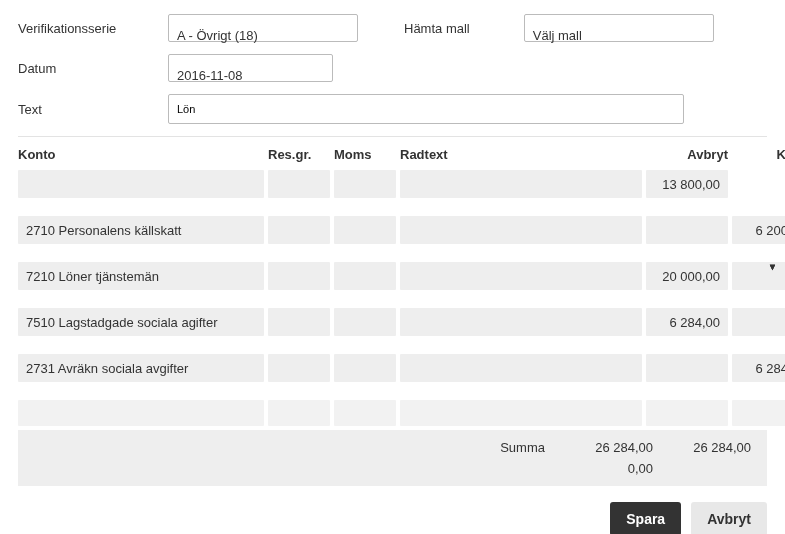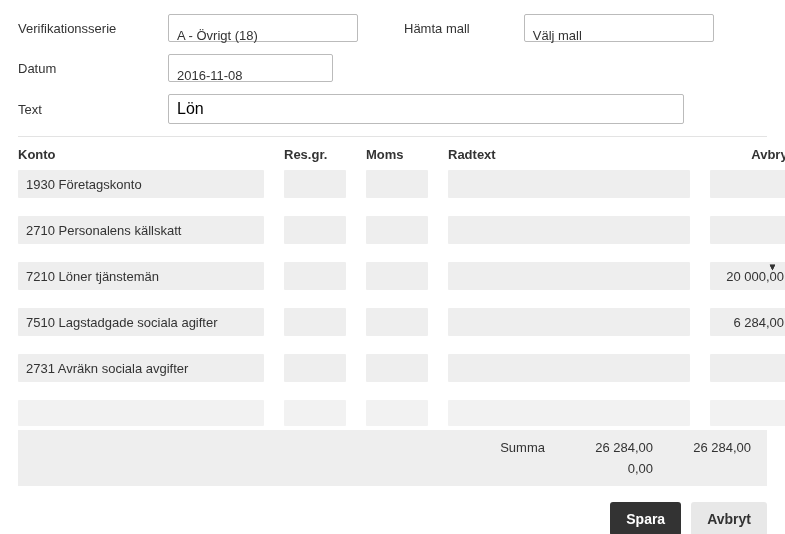--- a/index.html
+++ b/index.html
@@ -41,37 +41,37 @@
     color: #333;
   }
   .series-select { width: 190px; }
   .template-select { width: 190px; }
   .date-select { width: 165px; }
   .template-label { margin-left: 22px; width: auto; padding-right: 30px; }
   .text-input {
     border: 1px solid #bbb;
     height: 30px;
     padding: 0 8px;
-    font-size: 16px;
+    font-size: 11px;
     width: 516px;
     border-radius: 2px;
     outline: none;
   }
   hr.sep {
     border: none;
     border-top: 1px solid #e3e3e3;
     margin: 8px 0 10px;
   }
   .table {
     width: 100%;
   }
   .thead, .trow, .trow-blank, .sumrow {
     display: grid;
     grid-template-columns: 246px 62px 62px 242px 82px 82px;
-    gap: 20px;
+    gap: 4px;
     align-items: center;
   }
   .thead {
     font-weight: 700;
     padding-bottom: 8px;
   }
   .th-right { text-align: right; }
   .trow { margin-bottom: 3px; }
   .trow-blank { height: 12px; margin-bottom: 3px; }
   .cell {
@@ -153,21 +153,20 @@
     <div>Konto</div>
     <div>Res.gr.</div>
     <div>Moms</div>
     <div>Radtext</div>
     <div class="th-right">Avbryt</div>
     <div class="th-right">Kredit</div>
   </div>
 
   <div id="rows">
       <div class="trow">
-        <div class="cell">1930 Företagskonto</div>
         <div class="cell"></div>
         <div class="cell"></div>
         <div class="cell"></div>
         <div class="cell num"></div>
         <div class="cell num">13 800,00</div>
       </div>
       <div class="trow-blank"></div>
       <div class="trow">
         <div class="cell">2710 Personalens källskatt</div>
         <div class="cell"></div>

